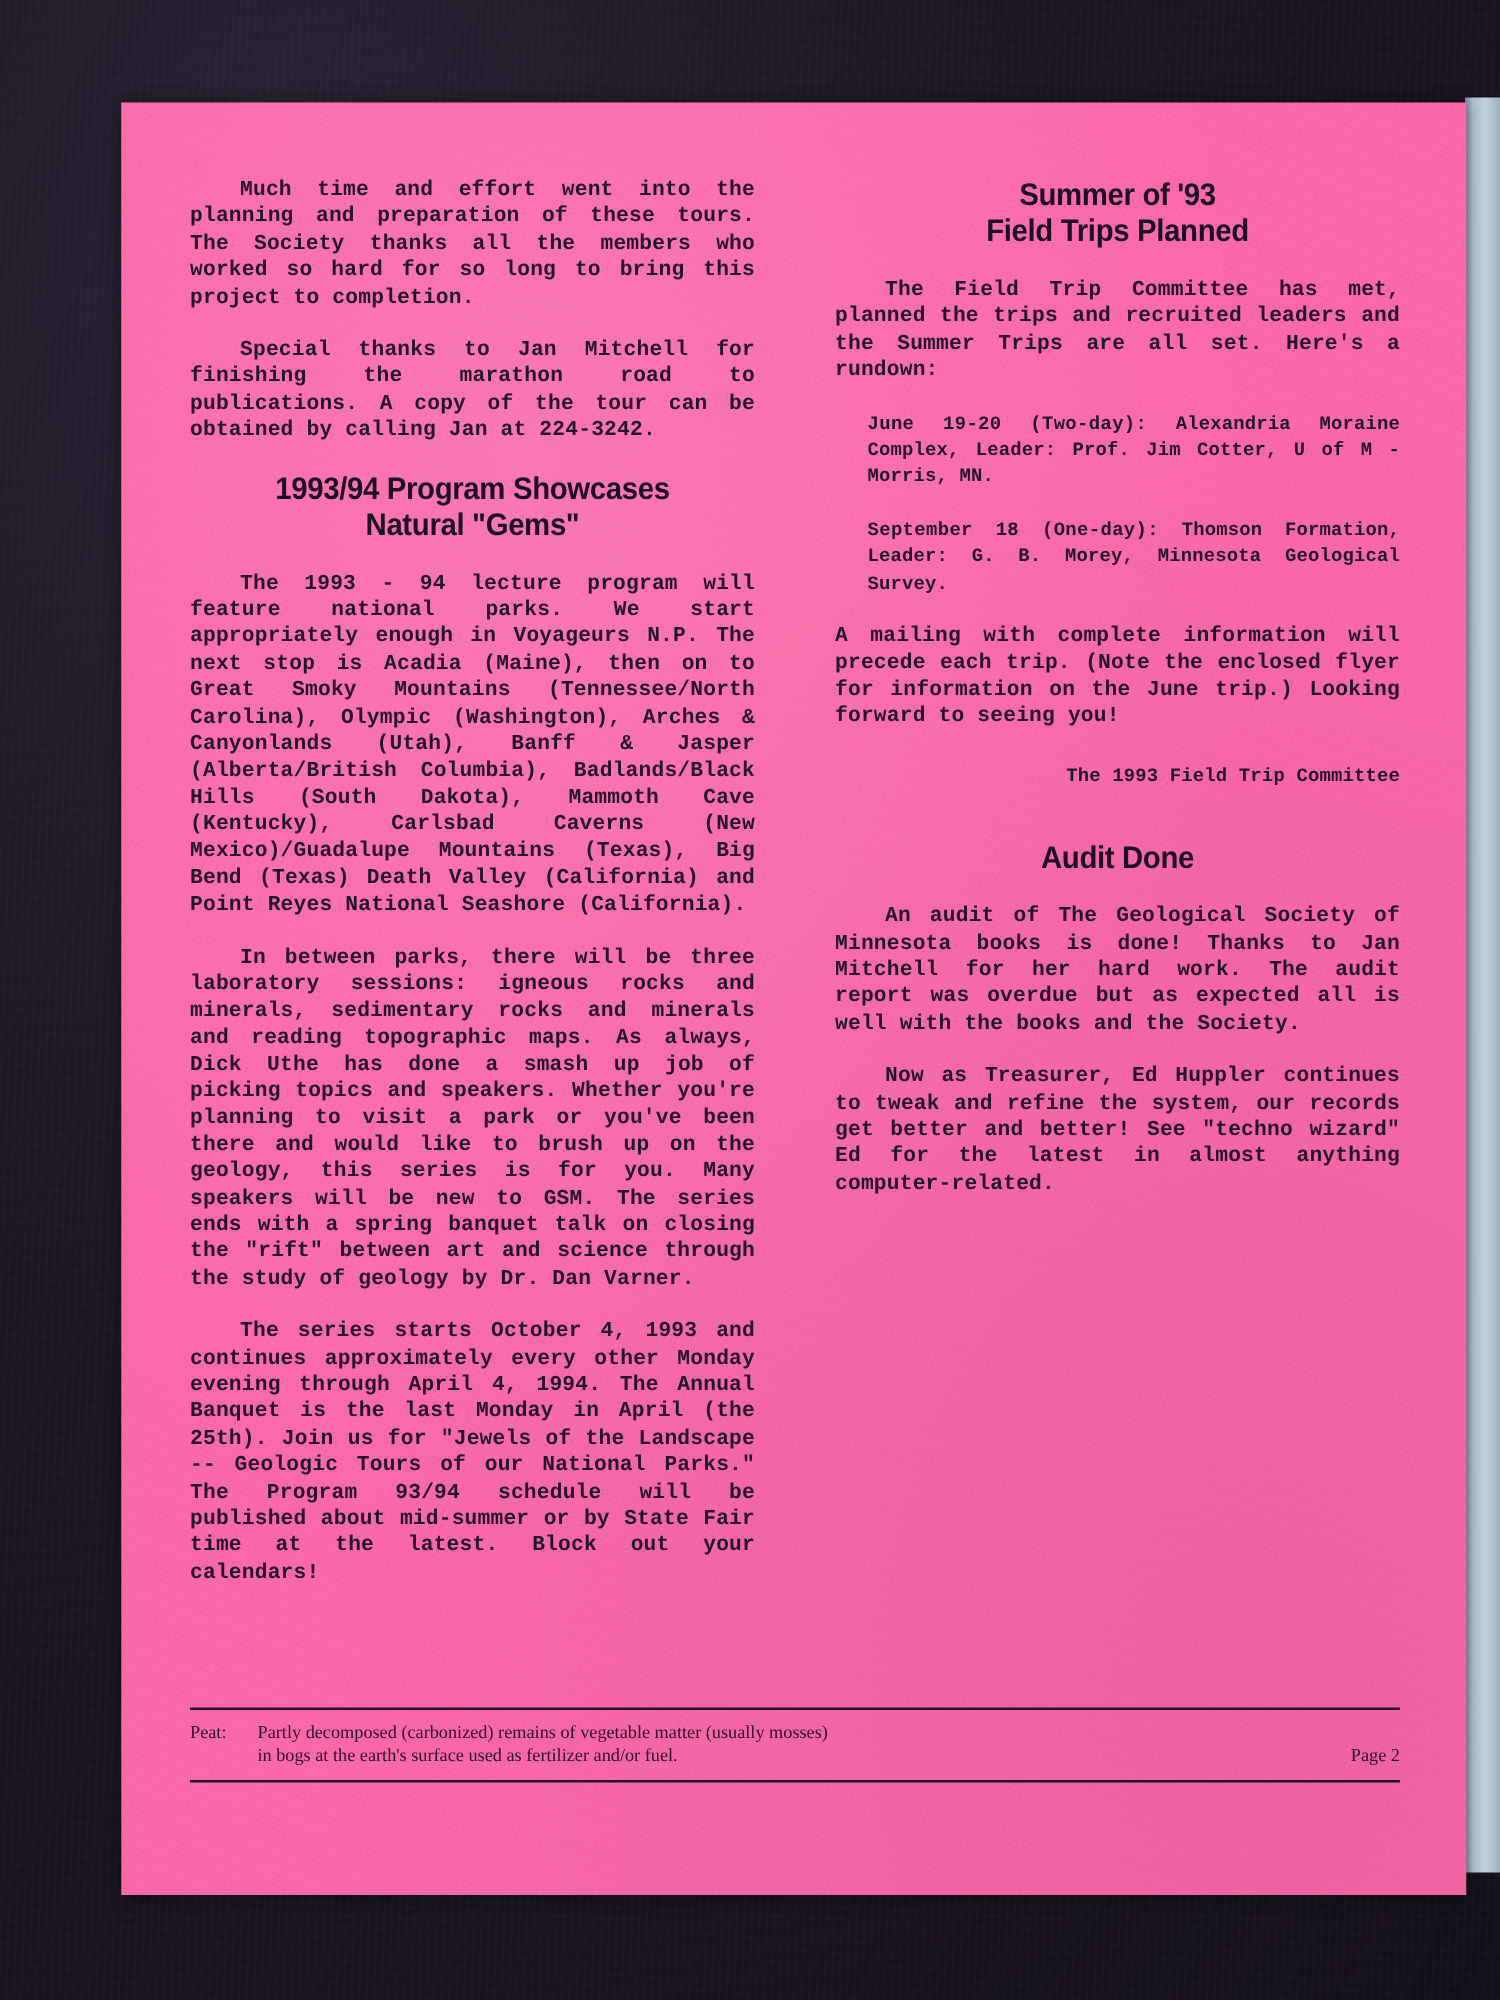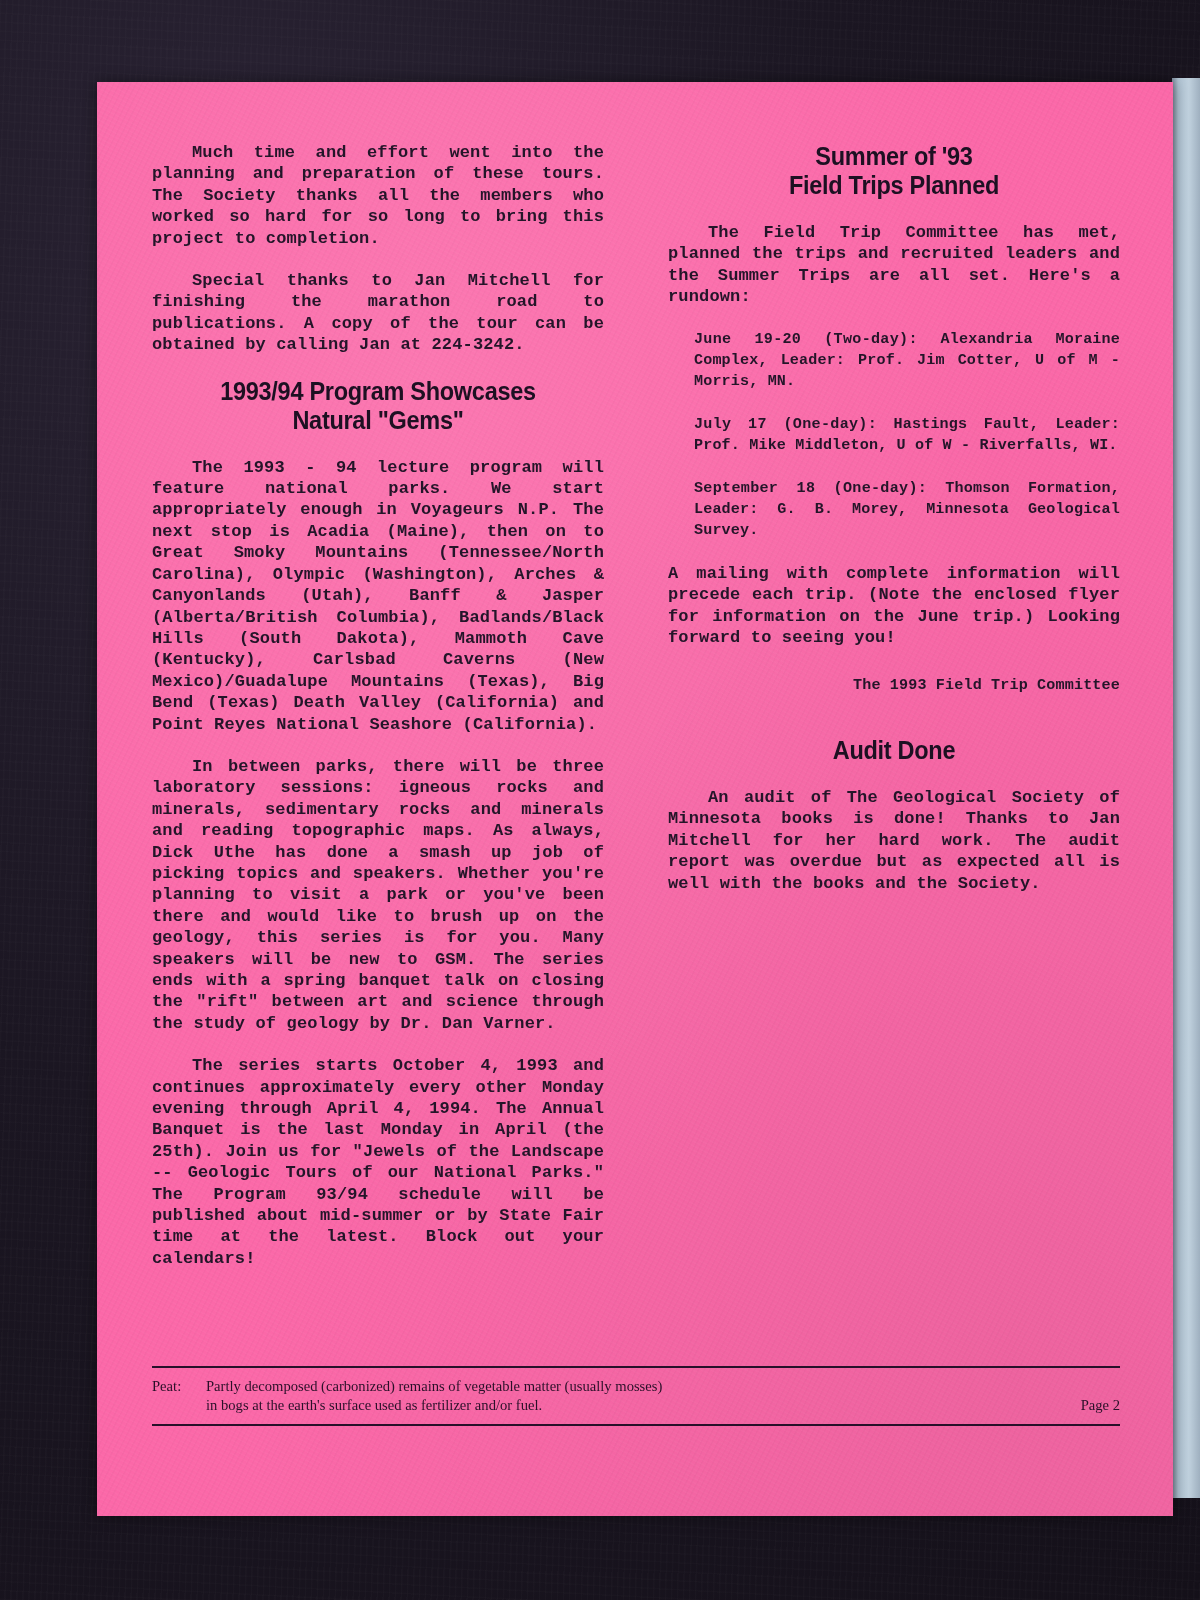--- a/index.html
+++ b/index.html
@@ -211,36 +211,36 @@
 
         <div class="heading-block first">
           <div class="heading">Summer of '93</div>
           <div class="heading">Field Trips Planned</div>
         </div>
 
         <p class="body-text">The Field Trip Committee has met, planned the trips and recruited leaders and the Summer Trips are all set.   Here's a rundown:</p>
 
         <p class="trip"><b>June 19-20 (Two-day):</b><span> Alexandria Moraine Complex,  Leader:    Prof.  Jim Cotter, U of M - Morris, MN.</span></p>
 
-        <p class="trip"><b>July 17 (One-day):</b><span>   Hastings Fault, Leader: Prof. Mike Middleton, U of W - Riverfalls, WI.</span></p>
 
 
         <p class="trip"><b>September 18 (One-day):</b><span>   Thomson Formation, Leader: G. B. Morey, Minnesota Geological Survey.</span></p>
 
         <p class="body-text no-indent">A mailing with complete information will precede each trip.   (Note the enclosed flyer for information on the June trip.) Looking forward to seeing you!</p>
 
         <p class="signature">The 1993 Field Trip Committee</p>
 
         <div class="heading-block audit">
           <div class="heading">Audit Done</div>
         </div>
 
         <p class="body-text">An audit of The Geological Society of Minnesota books is done!   Thanks to Jan Mitchell for her hard work.   The audit report was overdue but as expected all is well with the books and the Society.</p>
 
 
+        <p class="body-text">Now as Treasurer, Ed Huppler continues to tweak and refine the system, our records get better and better!  See "techno wizard" Ed for the latest in almost anything computer-related.</p>
 
       </div>
     </div>
   </div>
 
   <div id="footer">
     <div class="rule"></div>
     <div class="footer-inner">
       <div class="glossary">
         <span class="glossary-term">Peat:</span><span class="glossary-body">Partly decomposed (carbonized) remains of vegetable matter (usually mosses)</span>

